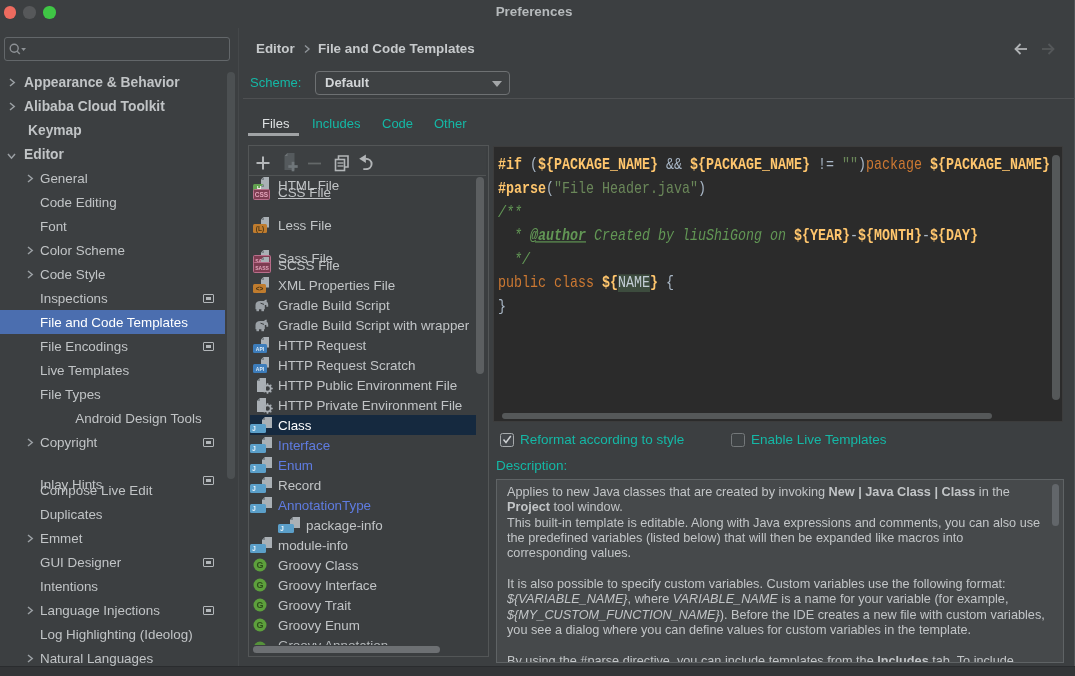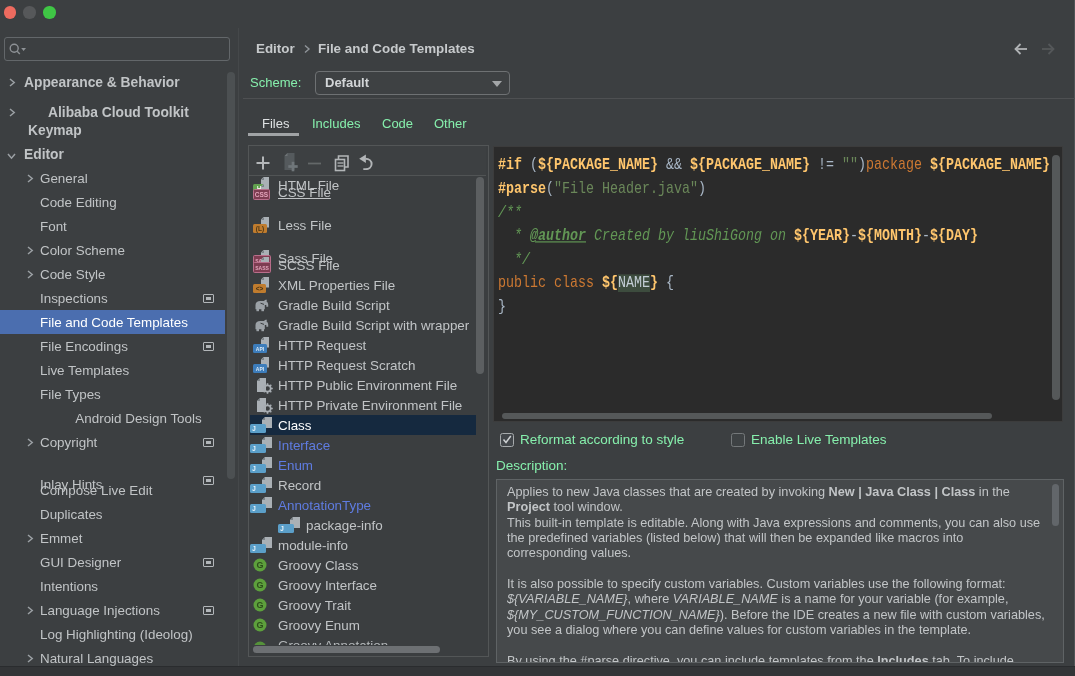--- a/index.html
+++ b/index.html
@@ -1,20 +1,20 @@
 <!DOCTYPE html>
 <html><head>
 <meta charset="utf-8">
 <style>
   html,body{margin:0;padding:0;}
   body{width:1075px;height:676px;overflow:hidden;background:#3c3f41;
        font-family:"Liberation Sans",sans-serif;}
   #win{position:absolute;left:0;top:0;width:1075px;height:676px;background:#3c3f41;}
   .abs{position:absolute;}
-  .txt{position:absolute;white-space:pre;color:#86efac;font-size:13px;line-height:16px;}
+  .txt{position:absolute;white-space:pre;color:#14b8a6;font-size:13px;line-height:16px;}
   .b{font-weight:bold;}
   
   .tl{position:absolute;top:6px;width:12.5px;height:12.5px;border-radius:50%;}
   
   .trow{position:absolute;left:0;width:237px;height:24px;display:flex;align-items:center;color:#c1c4c6;font-size:13.4px;}
   .trow .lbl{white-space:pre;}
   .trow.b{font-size:13.8px;}
   .chev{position:absolute;top:8px;}
   .pgico{position:absolute;right:23px;width:9px;height:7px;border:1px solid #b2b6b9;border-radius:1px;}
   .pgico::after{content:"";position:absolute;left:2px;top:2px;width:5px;height:3px;background:#b2b6b9;}
@@ -41,36 +41,37 @@
   .desc{position:absolute;left:507px;top:484px;width:560px;color:#c2c5c7;font-size:12.7px;line-height:15.34px;white-space:pre;}
   .desc i{font-style:italic;}
 </style>
 </head>
 <body>
 <div id="win">
 
   <div class="tl" style="left:3.5px;background:#ed6b5f;"></div>
   <div class="tl" style="left:23px;background:#56585a;"></div>
   <div class="tl" style="left:43px;background:#3fc645;"></div>
+  <div class="txt b" style="left:0;right:7px;top:4px;text-align:center;color:#b6babc;font-size:13.4px;">Preferences</div>
 
   <div class="abs" style="left:4px;top:37px;width:224px;height:22px;border:1px solid #63676a;border-radius:3px;"></div>
   <svg class="abs" style="left:9px;top:43px;" width="20" height="13" viewBox="0 0 20 13">
     <circle cx="5.2" cy="5.2" r="4" fill="none" stroke="#8e9296" stroke-width="1.4"></circle>
     <line x1="8.2" y1="8.2" x2="10.8" y2="10.9" stroke="#8e9296" stroke-width="1.4"></line>
     <path d="M12.2 5 L17 5 L14.6 8 Z" fill="#8e9296"></path>
   </svg>
 
   <div id="tree">
     <div class="trow b" style="top:70px;">
         <svg class="chev" style="left:8px;" width="8" height="9" viewBox="0 0 8 9">
           <path d="M2 1 L6.2 4.5 L2 8" fill="none" stroke="#9ba0a4" stroke-width="1.5"></path>
         </svg>
         <span class="lbl" style="margin-left:24px;">Appearance &amp; Behavior</span>
       </div>
-    <div class="trow b" style="top:100px;padding-left:24px;">
+    <div class="trow b" style="top:94px;">
         <svg class="chev" style="left:8px;" width="8" height="9" viewBox="0 0 8 9">
           <path d="M2 1 L6.2 4.5 L2 8" fill="none" stroke="#9ba0a4" stroke-width="1.5"></path>
         </svg>
         <span class="lbl" style="margin-left:24px;">Alibaba Cloud Toolkit</span>
       </div>
     <div class="trow b" style="top:118px;">
         <span class="lbl" style="margin-left:28px;">Keymap</span>
       </div>
     <div class="trow b" style="top:142px;">
         <svg class="chev" style="left:7px;top:10px;" width="9" height="8" viewBox="0 0 9 8">

